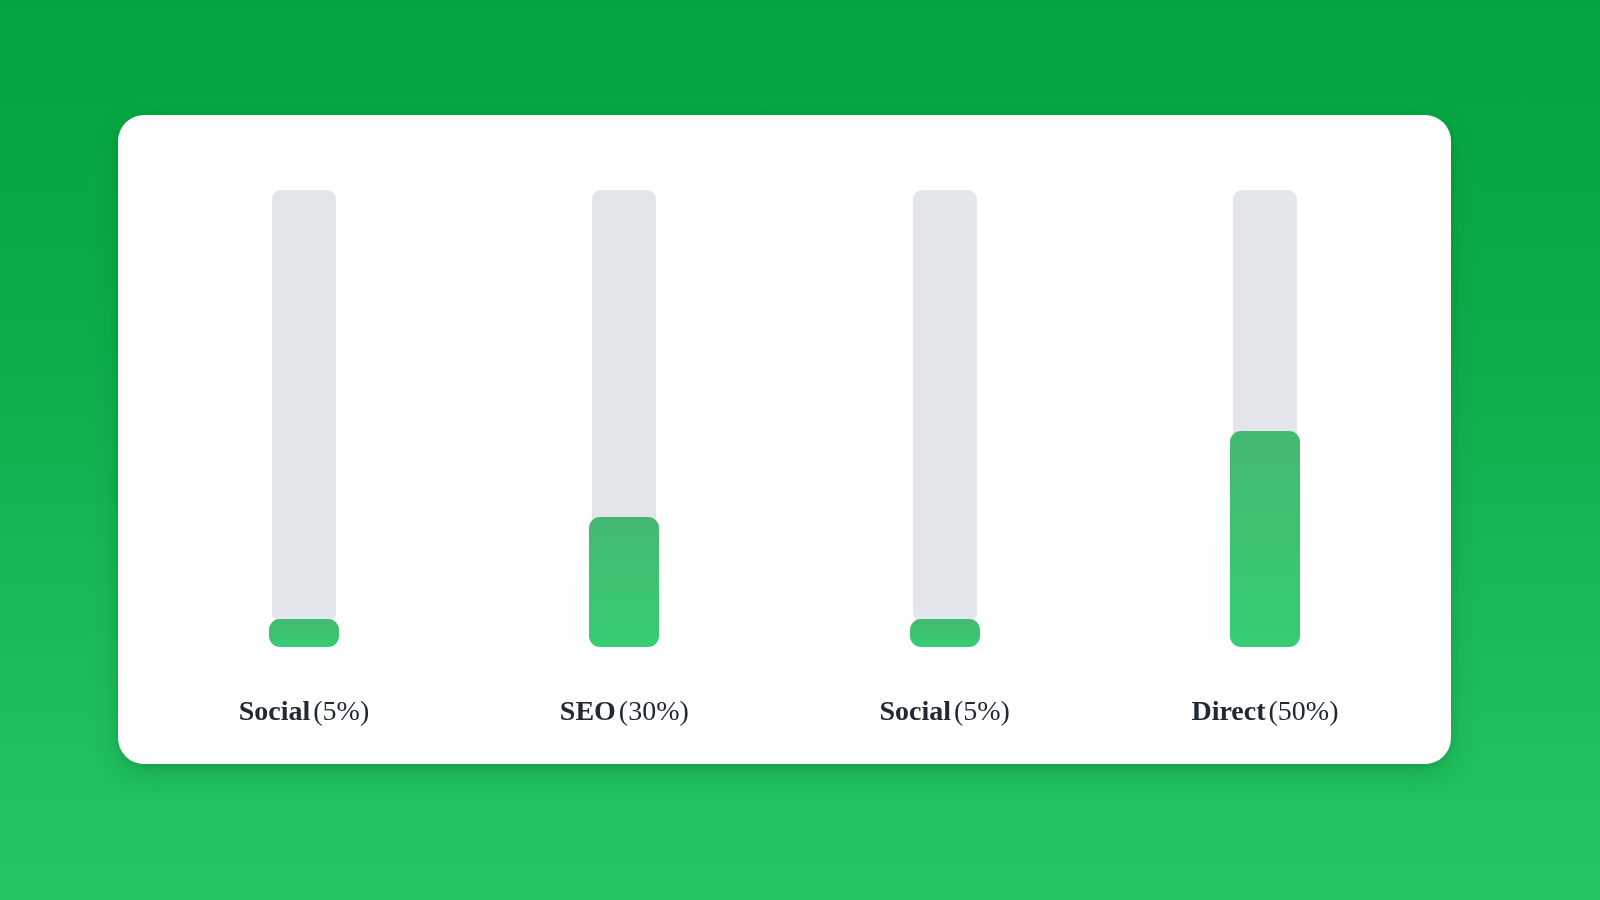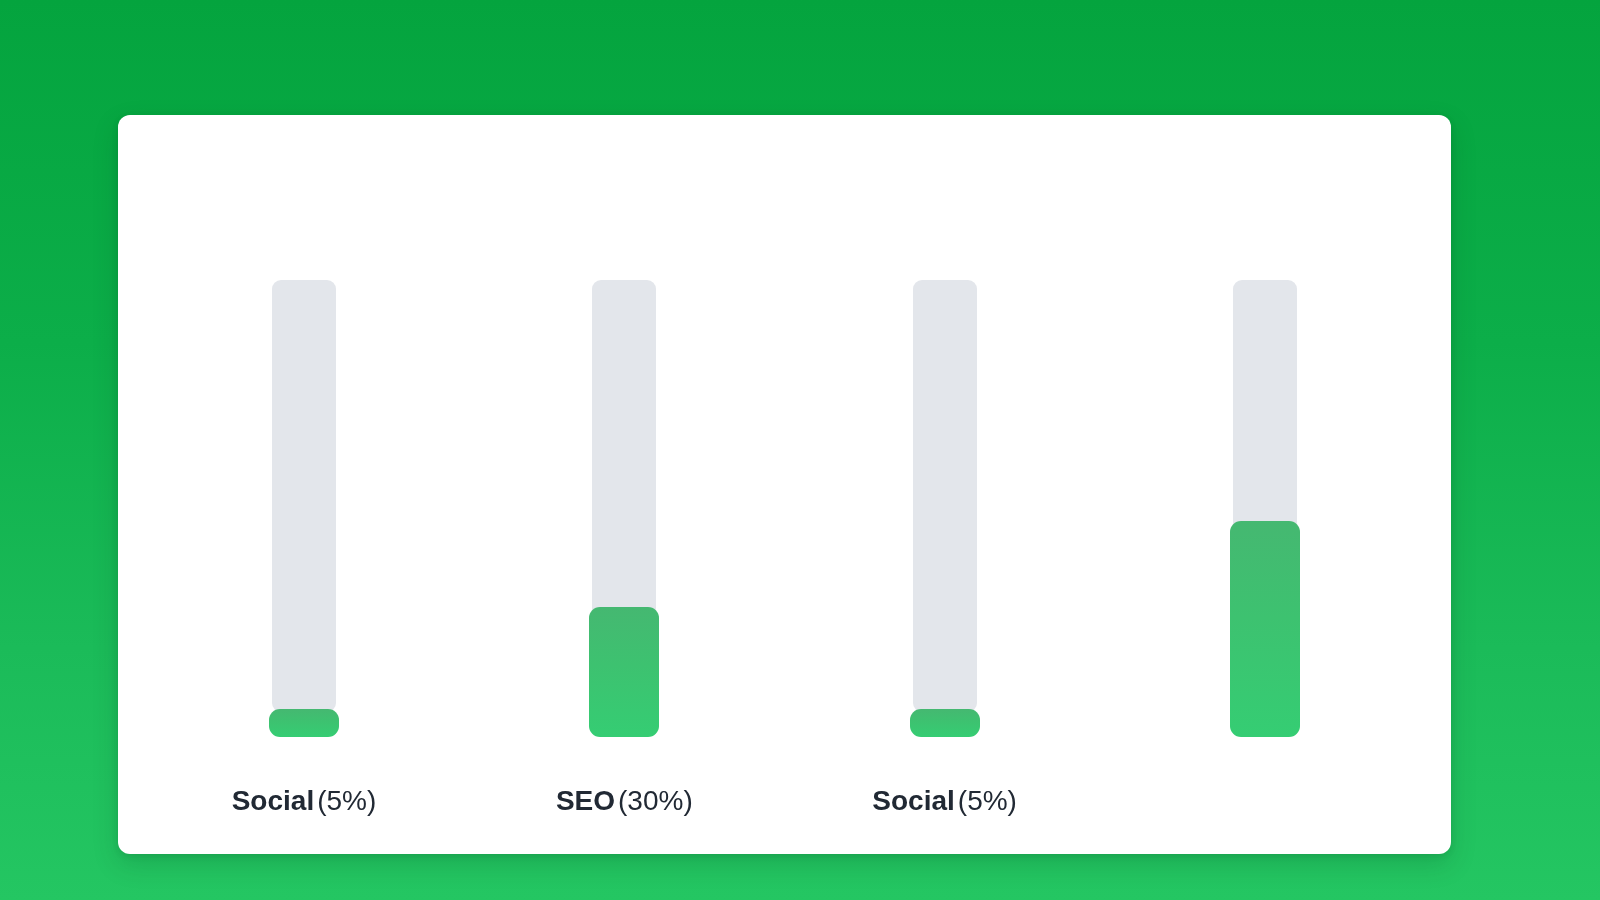--- a/index.html
+++ b/index.html
@@ -21,26 +21,27 @@
     background: linear-gradient(180deg, #04A43E 0%, #0CAE49 38%, #1BBB59 72%, #24C662 100%);
     box-sizing: border-box;
   }
 
   
   .card {
     position: absolute;
     left: 118px;
     top: 115px;
     width: 1333px;
-    height: 739px;
+    height: 649px;
     background: #FFFFFF;
-    border-radius: 12px;
+    border-radius: 26px;
     box-shadow: 0 10px 26px rgba(0, 60, 25, 0.18),
                 0 2px 6px rgba(0, 50, 20, 0.10);
     box-sizing: border-box;
+    font-family: Liberation Serif, serif;
   }
 
   
   .chart {
     position: absolute;
     left: 0;
     top: 0;
     right: 0;
     bottom: 0;
     display: flex;
@@ -130,17 +131,20 @@
         <div class="track" style="background: rgb(227, 230, 235);"></div>
         <div class="fill" style="height: 28px;"></div>
         <div class="bar-label">
           <span class="name">Social</span><span class="pct">(5%)</span>
         </div>
       </div>
 
       <div class="bar-group">
         <div class="track" style="background: rgb(227, 230, 235);"></div>
         <div class="fill" style="height: 216px;"></div>
+        <div class="bar-label">
+          <span class="name">Direct</span><span class="pct">(50%)</span>
+        </div>
       </div>
 
     </div>
   </div>
 </div>
 
 </body></html>

